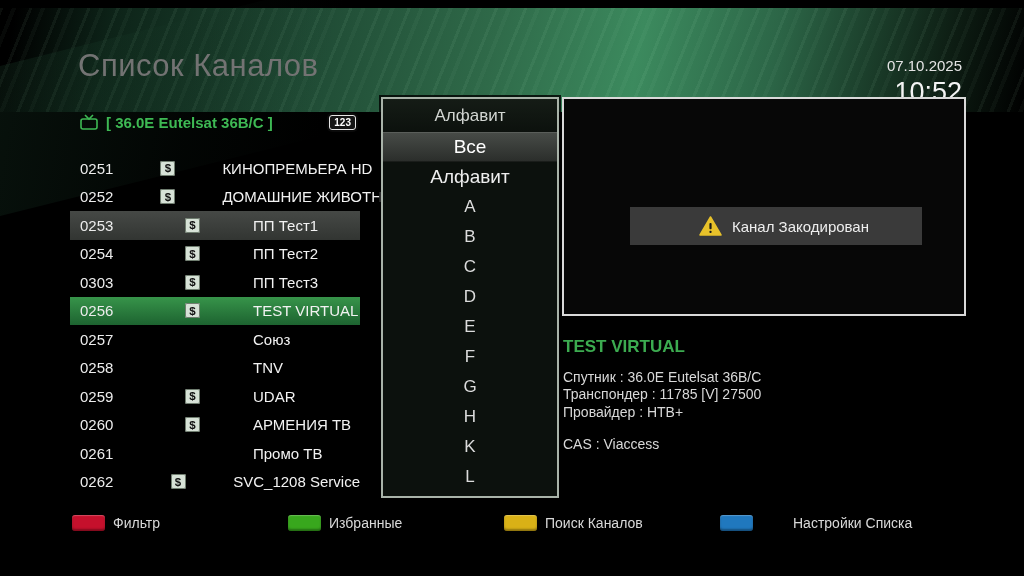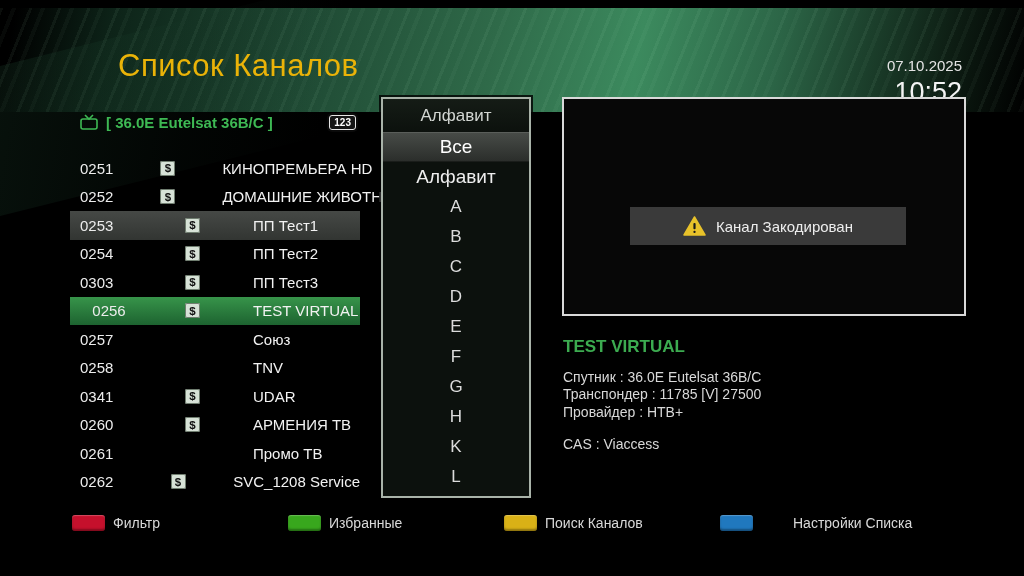--- a/index.html
+++ b/index.html
@@ -16,21 +16,21 @@
       repeating-linear-gradient(112deg, rgba(200,255,215,0.055) 0 3px, rgba(0,0,0,0) 3px 11px, rgba(200,255,215,0.035) 11px 15px, rgba(0,0,0,0) 15px 27px),
       linear-gradient(100deg,#000 1.5%,#0d2318 11%,#1f4a34 30%,#2f6a49 48%,#3c8a5e 62%,#2c6647 75%,#0d1d13 92%,#000 100%);
   }
   .band-sweep{
     position:absolute;left:-120px;top:96px;width:560px;height:150px;
     background:linear-gradient(100deg, rgba(46,106,73,0.38), rgba(20,48,33,0.18) 55%, rgba(0,0,0,0) 80%);
     transform:skewY(-14deg);transform-origin:left top;opacity:.6;
   }
   .title{
     position:absolute;left:78px;top:48px;font-size:31px;font-weight:500;
-    color:#eab308;letter-spacing:.5px;margin-left:40px;
+    color:#737373;letter-spacing:.5px;
   }
   .clock{position:absolute;right:62px;top:30px;text-align:right;line-height:1;margin-top:28px;}
   .clock .date{font-size:15px;color:#e4e4e4;}
   .clock .time{font-size:27px;color:#f4f4f4;margin-top:6px;font-weight:500;}
 
   
   .satbar{position:absolute;left:80px;top:112px;width:276px;height:20px;display:flex;align-items:center;}
   .satbar .tvicon{display:inline-flex;margin-right:8px;}
   .satbar .satlabel{font-size:15px;font-weight:bold;color:#3eb954;white-space:nowrap;}
   .numbadge{
@@ -44,25 +44,25 @@
   .ch-row{display:flex;align-items:center;height:28.5px;padding-left:10px;box-sizing:border-box;font-size:15px;gap:47px;}
   .ch-row .ch-num{width:58px;color:#ececec;}
   .ch-row .ch-ic{width:21px;display:inline-flex;}
   .dollar{
     width:15px;height:15px;background:#d7e2d7;color:#131313;border-radius:2px;
     font-size:11.5px;font-weight:bold;display:inline-flex;align-items:center;justify-content:center;
     box-shadow:inset 0 0 0 1px #6f7d6f;
   }
   .ch-row .ch-name{color:#f2f2f2;white-space:nowrap;}
   .ch-row.hover{background:linear-gradient(180deg,#464946,#323532);}
-  .ch-row.selected{background:linear-gradient(180deg,#37944a,#1d6330);text-align:center;}
+  .ch-row.selected{background:linear-gradient(180deg,#37944a,#1d6330);}
 
   
   .alpha{
-    position:absolute;left:381px;top:97px;width:150px;height:401px;box-sizing:border-box;
+    position:absolute;left:381px;top:97px;width:178px;height:401px;box-sizing:border-box;
     border:2px solid #a9b3a9;background:#0c110d;overflow:hidden;
     box-shadow:0 0 0 2px rgba(0,0,0,.8);
   }
   .alpha-head{
     height:33px;line-height:33px;text-align:center;font-size:17px;color:#d2d6d2;
     background:linear-gradient(180deg,#151c16,#0c110d);
   }
   .alpha-item{height:30px;line-height:30px;text-align:center;font-size:17px;color:#dcdcdc;}
   .alpha-item.word{font-size:19px;color:#eee;}
   .alpha-item.sel{
@@ -72,21 +72,21 @@
   }
 
   
   .preview{
     position:absolute;left:562px;top:97px;width:404px;height:219px;box-sizing:border-box;
     border:2px solid #d9d9d9;background:#070707;
   }
   .enc-bar{
     position:absolute;left:66px;top:108px;width:276px;height:38px;background:#3a3a3a;
     display:flex;align-items:center;justify-content:center;gap:10px;
-    font-size:15px;color:#ededed;font-weight:500;
+    font-size:15px;color:#ededed;font-weight:500;padding-left:16px;
   }
 
   
   .info{position:absolute;left:563px;top:337px;width:404px;}
   .info-title{font-size:17px;font-weight:bold;color:#3cab50;margin-bottom:12px;}
   .info-line{font-size:14px;color:#d8d8d8;line-height:17.3px;}
   .cas-line{font-size:14px;color:#d8d8d8;margin-top:15px;}
 
   
   .legend-item{position:absolute;top:514px;display:flex;align-items:center;height:17px;}
@@ -166,21 +166,21 @@
         <span class="ch-num">0257</span>
         <span class="ch-ic"></span>
         <span class="ch-name">Союз</span>
       </div>
       <div class="ch-row">
         <span class="ch-num">0258</span>
         <span class="ch-ic"></span>
         <span class="ch-name">TNV</span>
       </div>
       <div class="ch-row">
-        <span class="ch-num">0341</span>
+        <span class="ch-num">0259</span>
         <span class="ch-ic">
           <span class="dollar">$</span>
         </span>
         <span class="ch-name">UDAR</span>
       </div>
       <div class="ch-row">
         <span class="ch-num">0260</span>
         <span class="ch-ic">
           <span class="dollar">$</span>
         </span>

